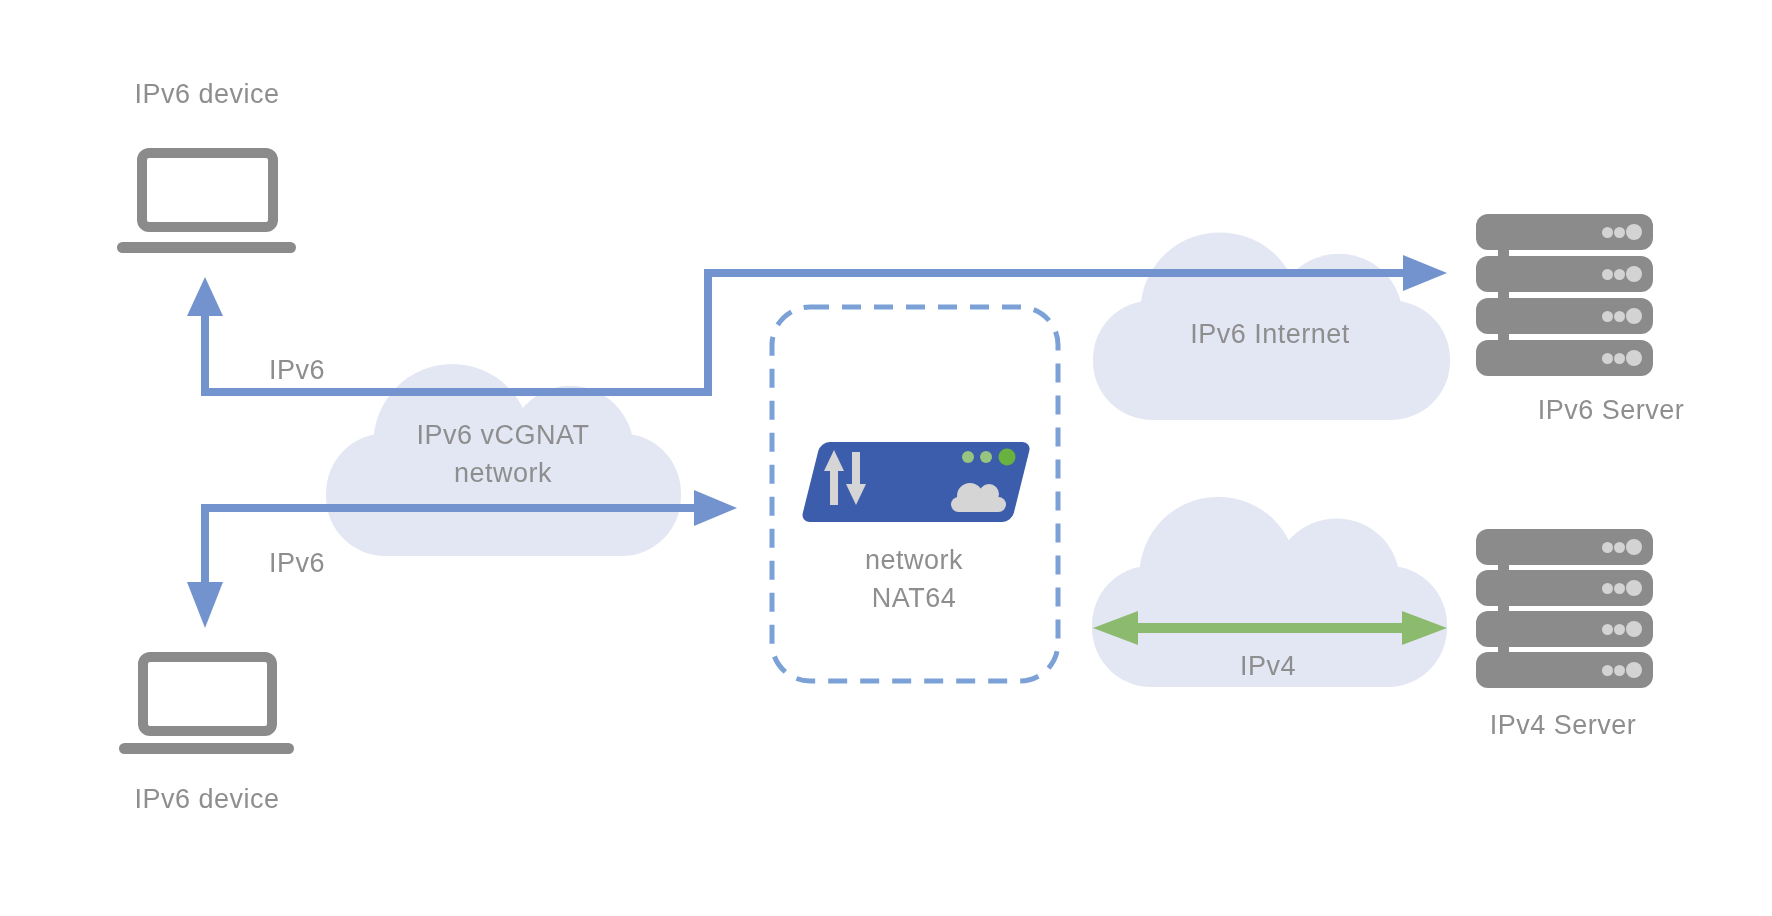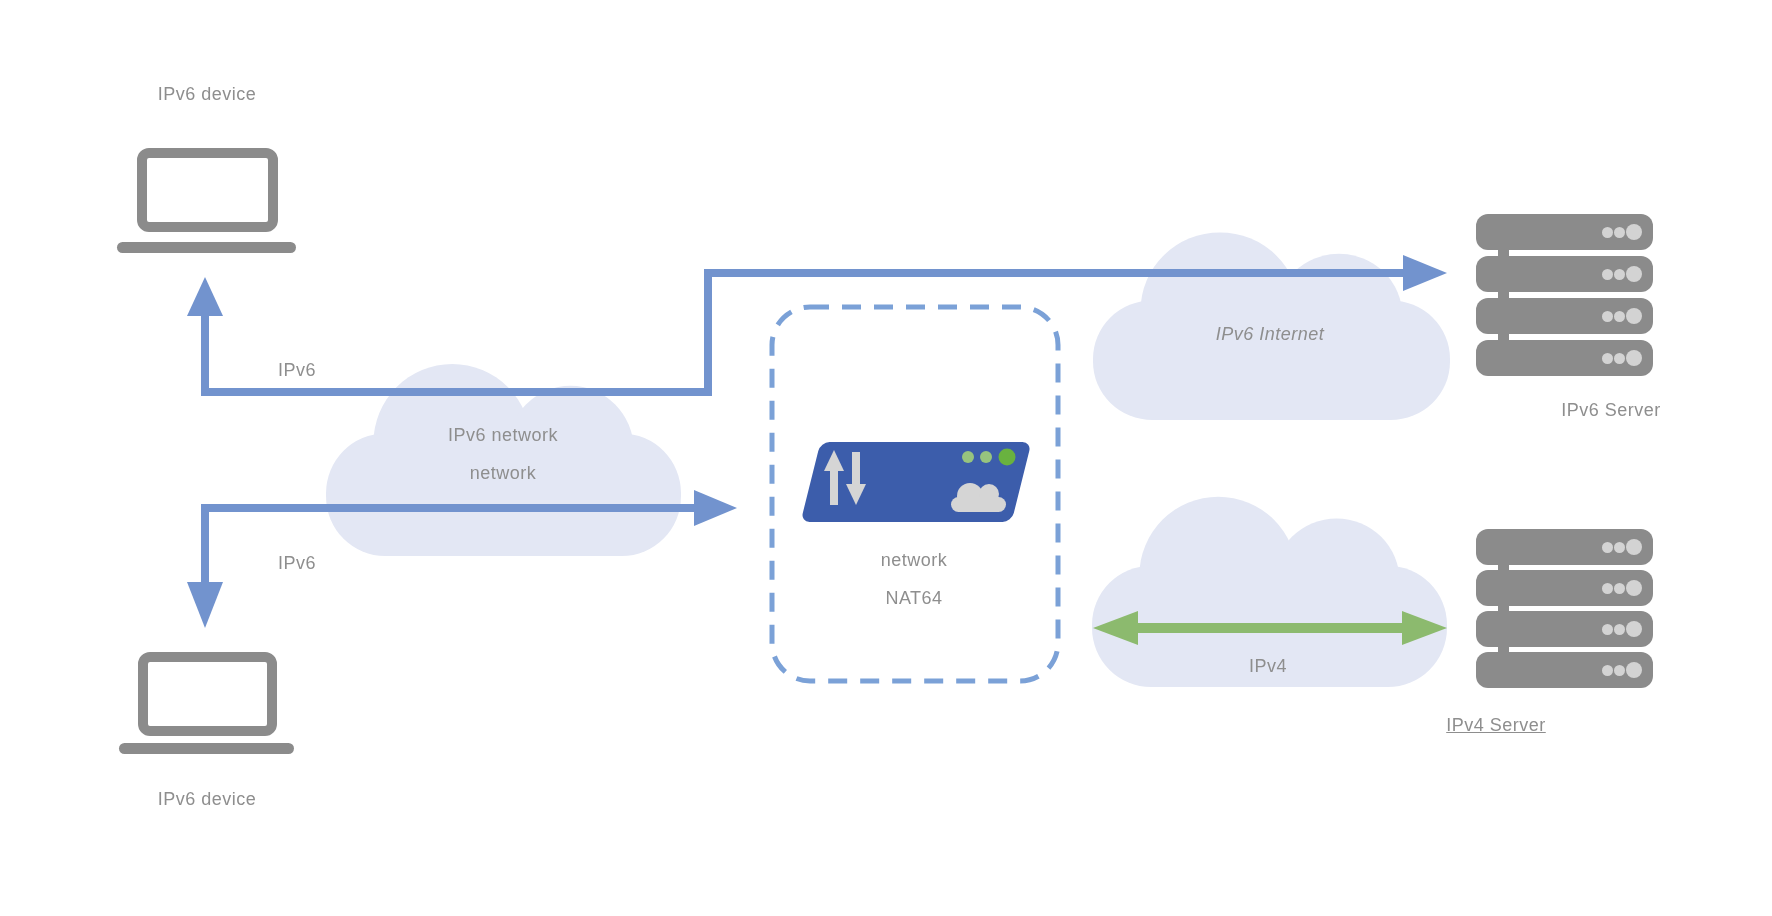--- a/index.html
+++ b/index.html
@@ -35,21 +35,21 @@
   .laptop-screen{position:absolute;z-index:3;box-sizing:border-box;background:#fff;
                  border:10px solid var(--icon-gray);border-radius:12px;}
   .laptop-base{position:absolute;z-index:3;background:var(--icon-gray);border-radius:6px;}
   .server{position:absolute;z-index:3;width:177px;height:162px;}
   .server-rail{position:absolute;left:22px;top:4px;width:11px;height:154px;background:var(--icon-gray);}
   .server-bar{position:absolute;left:0;width:177px;height:36px;background:var(--icon-gray);border-radius:12px;}
   .dot{position:absolute;border-radius:50%;background:var(--dot-gray);}
   .dot.s{width:11px;height:11px;top:13px;}
   .dot.s.d1{left:126px;} .dot.s.d2{left:138px;}
   .dot.b{width:16px;height:16px;top:10px;left:150px;}
-  .lbl{position:absolute;z-index:4;color:var(--text-gray);font-size:18px;line-height:32px;
+  .lbl{position:absolute;z-index:4;color:var(--text-gray);font-size:27px;line-height:32px;
        letter-spacing:.5px;text-align:center;white-space:nowrap;}
   .lbl.two span{display:block;line-height:38px;}
 </style>
 </head>
 <body>
 
 <div id="canvas">
 
   <svg class="cloud" style="left:326px;top:342px;" width="355" height="214" viewBox="0 0 360 215" preserveAspectRatio="none">
     <g>
@@ -161,28 +161,28 @@
     </div>
   </div>
 
   <div class="lbl" style="left:57px;top:78px;width:300px;">IPv6 device</div>
   <div class="lbl" style="left:57px;top:783px;width:300px;">IPv6 device</div>
 
   <div class="lbl" style="left:247px;top:354px;width:100px;">IPv6</div>
   <div class="lbl" style="left:247px;top:547px;width:100px;">IPv6</div>
 
   <div class="lbl two" style="left:353px;top:416px;width:300px;">
-    <span>IPv6 network</span>
+    <span>IPv6 vCGNAT</span>
     <span>network</span>
   </div>
 
   <div class="lbl two" style="left:764px;top:541px;width:300px;">
     <span>network</span>
     <span>NAT64</span>
   </div>
 
-  <div class="lbl" style="left:1120px;top:318px;width:300px;font-style:italic;">IPv6 Internet</div>
+  <div class="lbl" style="left:1120px;top:318px;width:300px;">IPv6 Internet</div>
   <div class="lbl" style="left:1118px;top:650px;width:300px;text-align:center;">IPv4</div>
 
   <div class="lbl" style="left:1461px;top:394px;width:300px;">IPv6 Server</div>
-  <div class="lbl" style="left:1346px;top:709px;width:300px;text-decoration:underline;">IPv4 Server</div>
+  <div class="lbl" style="left:1413px;top:709px;width:300px;">IPv4 Server</div>
 
 </div>
 
 </body></html>

